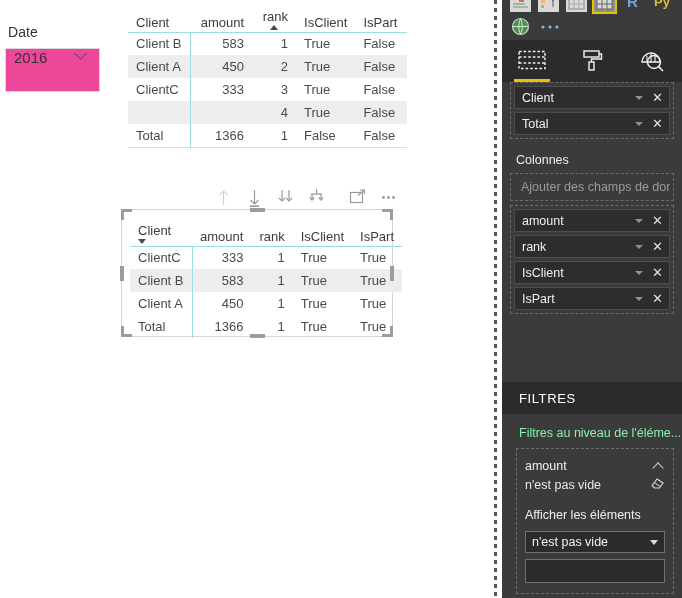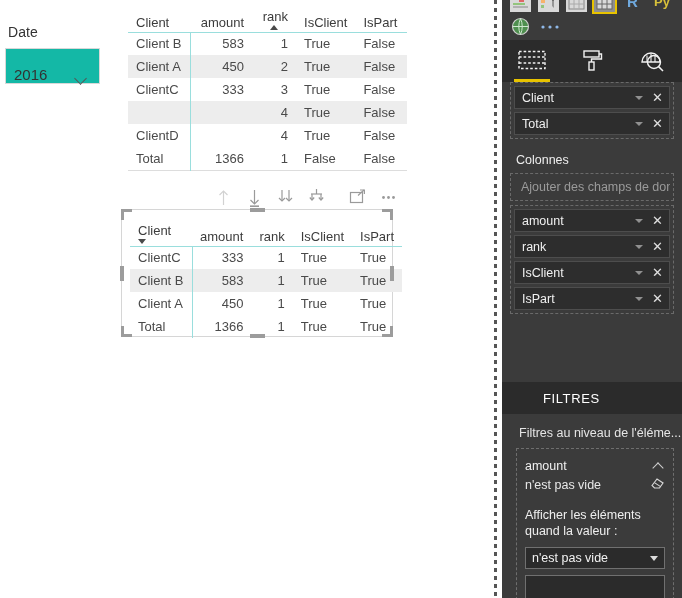--- a/index.html
+++ b/index.html
@@ -32,25 +32,25 @@
     width: 95px;
   }
   .slicer-title {
     font-size: 14px;
     color: #333333;
     padding-left: 3px;
     margin-bottom: 8px;
     letter-spacing: .1px;
   }
   .slicer-box {
-    height: 36px;
+    height: 44px;
     border: 1px solid #d8d8d8;
-    background: #14b8a6;
-    display: flex;
-    align-items: flex-end;
+    background: #ec4899;
+    display: flex;
+    align-items: flex-start;
     padding: 0 8px;
     box-sizing: border-box;
   }
   .slicer-value {
     flex: 1;
     font-size: 15px;
     color: #333333;
   }
   .chev {
     width: 14px; height: 9px;
@@ -277,32 +277,31 @@
     width: 180px; height: 32px;
     background: #2b2b2b;
     display: flex;
     align-items: center;
   }
   #filtres-head .ft {
     font-size: 13px;
     letter-spacing: .6px;
     color: #ffffff;
     padding-left: 17px;
-    margin-left: 24px;
   }
   #filtres-body {
     position: absolute;
     left: 0; top: 414px;
     width: 180px;
     bottom: 0;
     background: #3b3b3b;
   }
   .flevel {
     font-size: 12.5px;
-    color: #e5e5e5;
+    color: #86efac;
     padding: 12px 0 8px 17px;
     white-space: nowrap;
     overflow: hidden;
   }
   .fcard {
     margin: 0 8px 0 14px;
     border: 1px dashed #6e6e6e;
     padding: 8px 8px 10px 8px;
     box-sizing: border-box;
   }
@@ -417,27 +416,20 @@
           </tr>
           <tr>
             <td class="al-l">ClientC</td>
             <td class="al-r sep-l">333</td>
             <td class="al-r">3</td>
             <td class="al-l">True</td>
             <td class="al-l">False</td>
           </tr>
           <tr class="rowband">
             <td class="al-l"></td>
-            <td class="al-r sep-l"></td>
-            <td class="al-r">4</td>
-            <td class="al-l">True</td>
-            <td class="al-l">False</td>
-          </tr>
-          <tr>
-            <td class="al-l">ClientD</td>
             <td class="al-r sep-l"></td>
             <td class="al-r">4</td>
             <td class="al-l">True</td>
             <td class="al-l">False</td>
           </tr>
           <tr class="rowtot bot-rule">
             <td class="al-l">Total</td>
             <td class="al-r sep-l">1366</td>
             <td class="al-r">1</td>
             <td class="al-l">False</td>
@@ -708,21 +700,20 @@
           <span class="fcard-sub">n'est pas vide</span>
           <span>
             <svg width="15" height="15" viewBox="0 0 15 15">
               <path d="M2 10.5 L7 4 L13 8 L9.5 13 L4.5 13 Z" fill="none" stroke="#d5d5d5" stroke-width="1.2"></path>
               <path d="M4.4 7.6 L10.6 11.6" stroke="#d5d5d5" stroke-width="1.1"></path>
             </svg>
           </span>
         </div>
         <div class="fprompt">
           <div>Afficher les éléments</div>
-          <div>quand la valeur :</div>
         </div>
         <div class="fselect">
           <span class="cname">n'est pas vide</span>
           <span class="arr"></span>
         </div>
         <div class="finput"></div>
       </div>
     </div>
   </div>
 </div>

